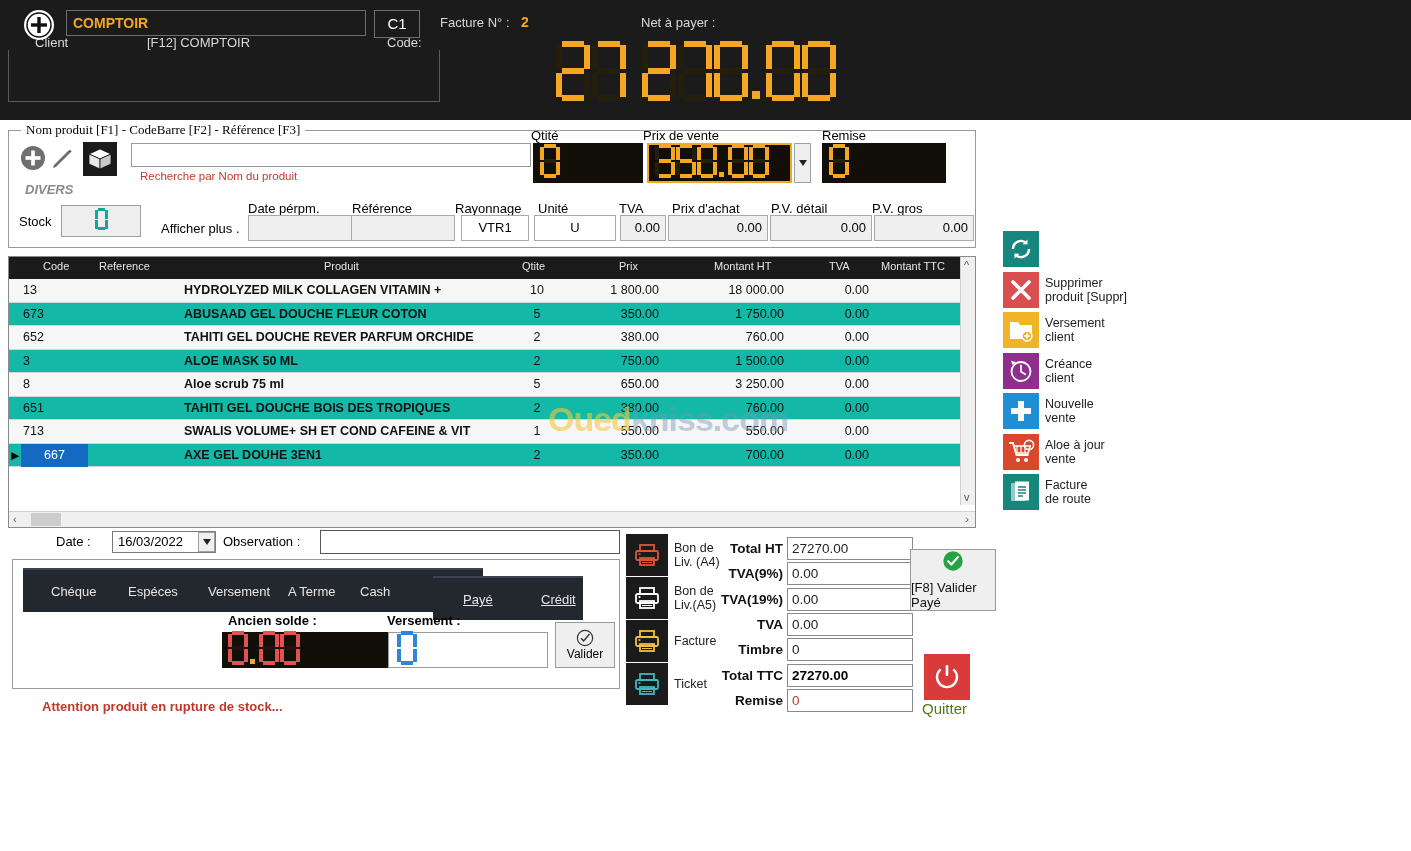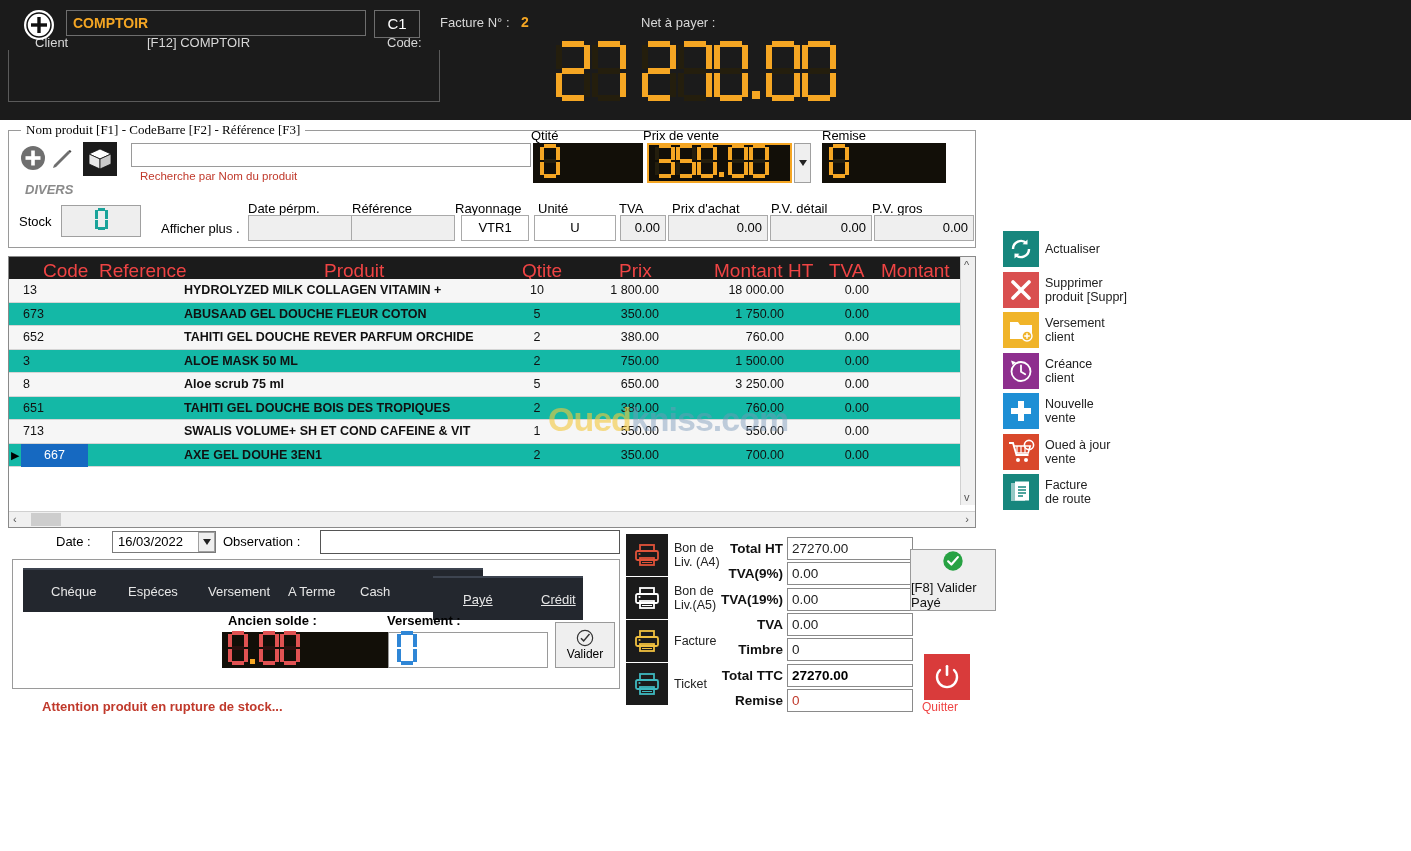--- a/index.html
+++ b/index.html
@@ -162,21 +162,21 @@
 
   
   .grid-wrap {
     position: absolute; left: 8px; top: 256px; width: 968px; height: 272px;
     border: 1px solid #8a8a8a; background: #fff;
   }
   .grid-head {
     position: absolute; left: 0; top: 0; width: 100%; height: 22px;
     background: #1b1b1b; color: #fff;
   }
-  .gh-cell { position: absolute; font-size: 19px; color: #ef4444; top: 3px; }
+  .gh-cell { position: absolute; font-size: 11px; color: #e5e5e5; top: 3px; }
   .grid-body { position: absolute; left: 0; top: 22px; width: 100%; }
   .grow {
     position: relative; height: 23.5px; border-bottom: 1px solid #d5d5d5;
     width: 955px;
   }
   .grow.odd { background: #f6f6f6; }
   .grow.even { background: #14b8a6; }
   .gc { position: absolute; font-size: 12.5px; color: #111; top: 4px; }
   .gc.code { width: 56px; left: 14px; }
   .gc.prod { left: 175px; font-weight: bold; font-size: 12.5px;
@@ -312,21 +312,21 @@
   .vp-btn {
     position: absolute; left: 910px; top: 549px; width: 86px; height: 62px;
     background: #efefef; border: 1px solid #9a9a9a;
     display:flex; flex-direction:column; align-items:center; justify-content:center;
   }
   .vp-btn .vlabel { font-size: 13px; color: #111; margin-top: 8px; }
   .quit-sq {
     position: absolute; left: 924px; top: 654px; width: 46px; height: 46px;
     background: #d93b3b; display:flex; align-items:center; justify-content:center;
   }
-  .quit-lbl { position: absolute; left: 922px; top: 700px; font-size: 12px; color:#ef4444; }
+  .quit-lbl { position: absolute; left: 922px; top: 700px; font-size: 15px; color:#4d7c0f; }
 </style>
 </head>
 <body>
 
 <div id="app">
 
   <div class="top-full"></div>
 
   <div class="hdr-bon">
     <span class="lbl-light">Bon N° :</span>
@@ -600,23 +600,20 @@
   <div id="toolbar">
       <div class="tool" style="top: 231px;">
         <span class="sq" style="background:#17867d">
           <svg width="26" height="26" viewBox="0 0 26 26">
             <path d="M5 13a8 8 0 0 1 13.5-5.8" fill="none" stroke="#fff" stroke-width="2.4"></path>
             <path d="M21 13a8 8 0 0 1-13.5 5.8" fill="none" stroke="#fff" stroke-width="2.4"></path>
             <path d="M19.5 3.5 L19.5 8.5 L14.5 8.2 Z" fill="#fff"></path>
             <path d="M6.5 22.5 L6.5 17.5 L11.5 17.8 Z" fill="#fff"></path>
           </svg>
         </span>
-        <span class="tlabel">
-          <span>Actualiser</span>
-        </span>
       </div>
       <div class="tool" style="top: 271.5px;">
         <span class="sq" style="background:#d94f4f">
           <svg width="26" height="26" viewBox="0 0 26 26">
             <path d="M5 5 L21 21 M21 5 L5 21" stroke="#fff" stroke-width="3.6" stroke-linecap="round"></path>
           </svg>
         </span>
         <span class="tlabel">
           <span>Supprimer</span>
           <span>produit [Suppr]</span>
@@ -665,21 +662,21 @@
           <svg width="28" height="26" viewBox="0 0 28 26">
             <path d="M2 4 h4 l3.5 12 h12" fill="none" stroke="#fff" stroke-width="1.9"></path>
             <path d="M7.2 7 h16 l-2 7 H9" fill="none" stroke="#fff" stroke-width="1.6"></path>
             <path d="M10 7 v7 M14 7 v7 M18 7 v7" stroke="#fff" stroke-width="1.2"></path>
             <circle cx="11" cy="21" r="2" fill="#fff"></circle>
             <circle cx="19" cy="21" r="2" fill="#fff"></circle>
             <circle cx="22" cy="6" r="4.6" fill="none" stroke="#fff" stroke-width="1.6"></circle>
           </svg>
         </span>
         <span class="tlabel">
-          <span>Oued à jour</span>
+          <span>Aloe à jour</span>
           <span>vente</span>
         </span>
       </div>
       <div class="tool" style="top: 474px;">
         <span class="sq" style="background:#17867d">
           <svg width="26" height="26" viewBox="0 0 26 26">
             <rect x="3" y="4" width="14" height="18" fill="#fff" opacity="0.55"></rect>
             <rect x="7" y="2.5" width="14" height="19" fill="#fff"></rect>
             <path d="M10 8 h8 M10 11 h8 M10 14 h8 M10 17 h5" stroke="#17867d" stroke-width="1.3"></path>
           </svg>

